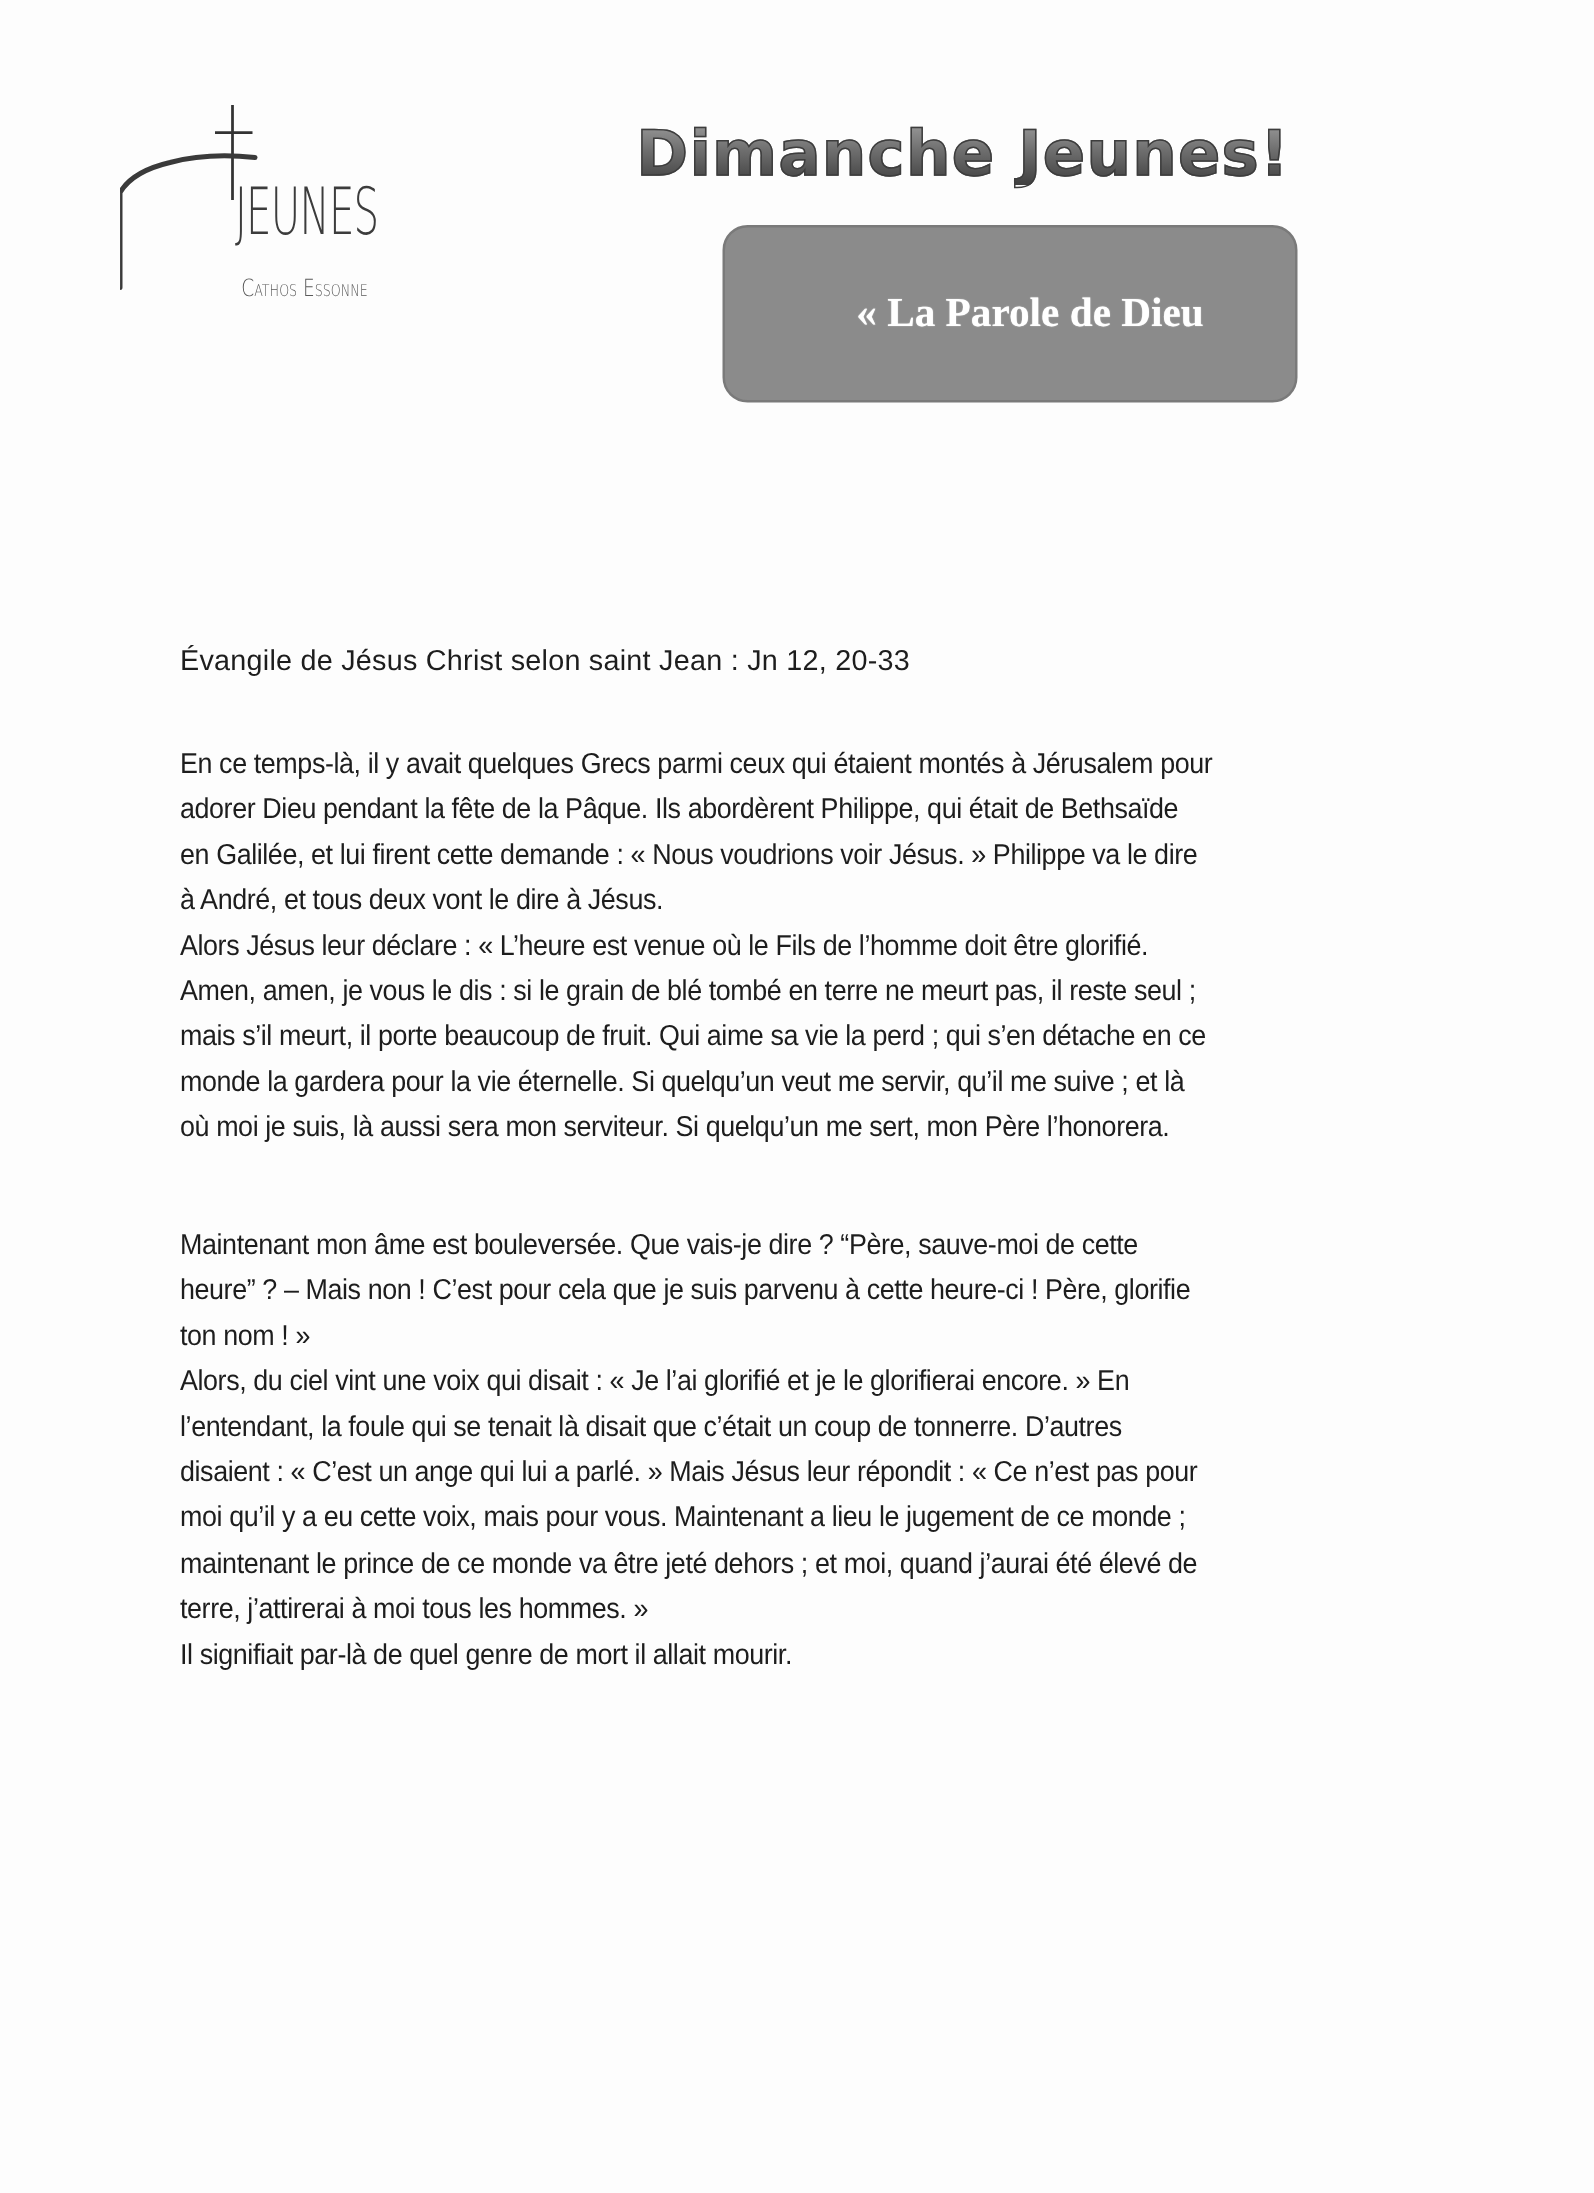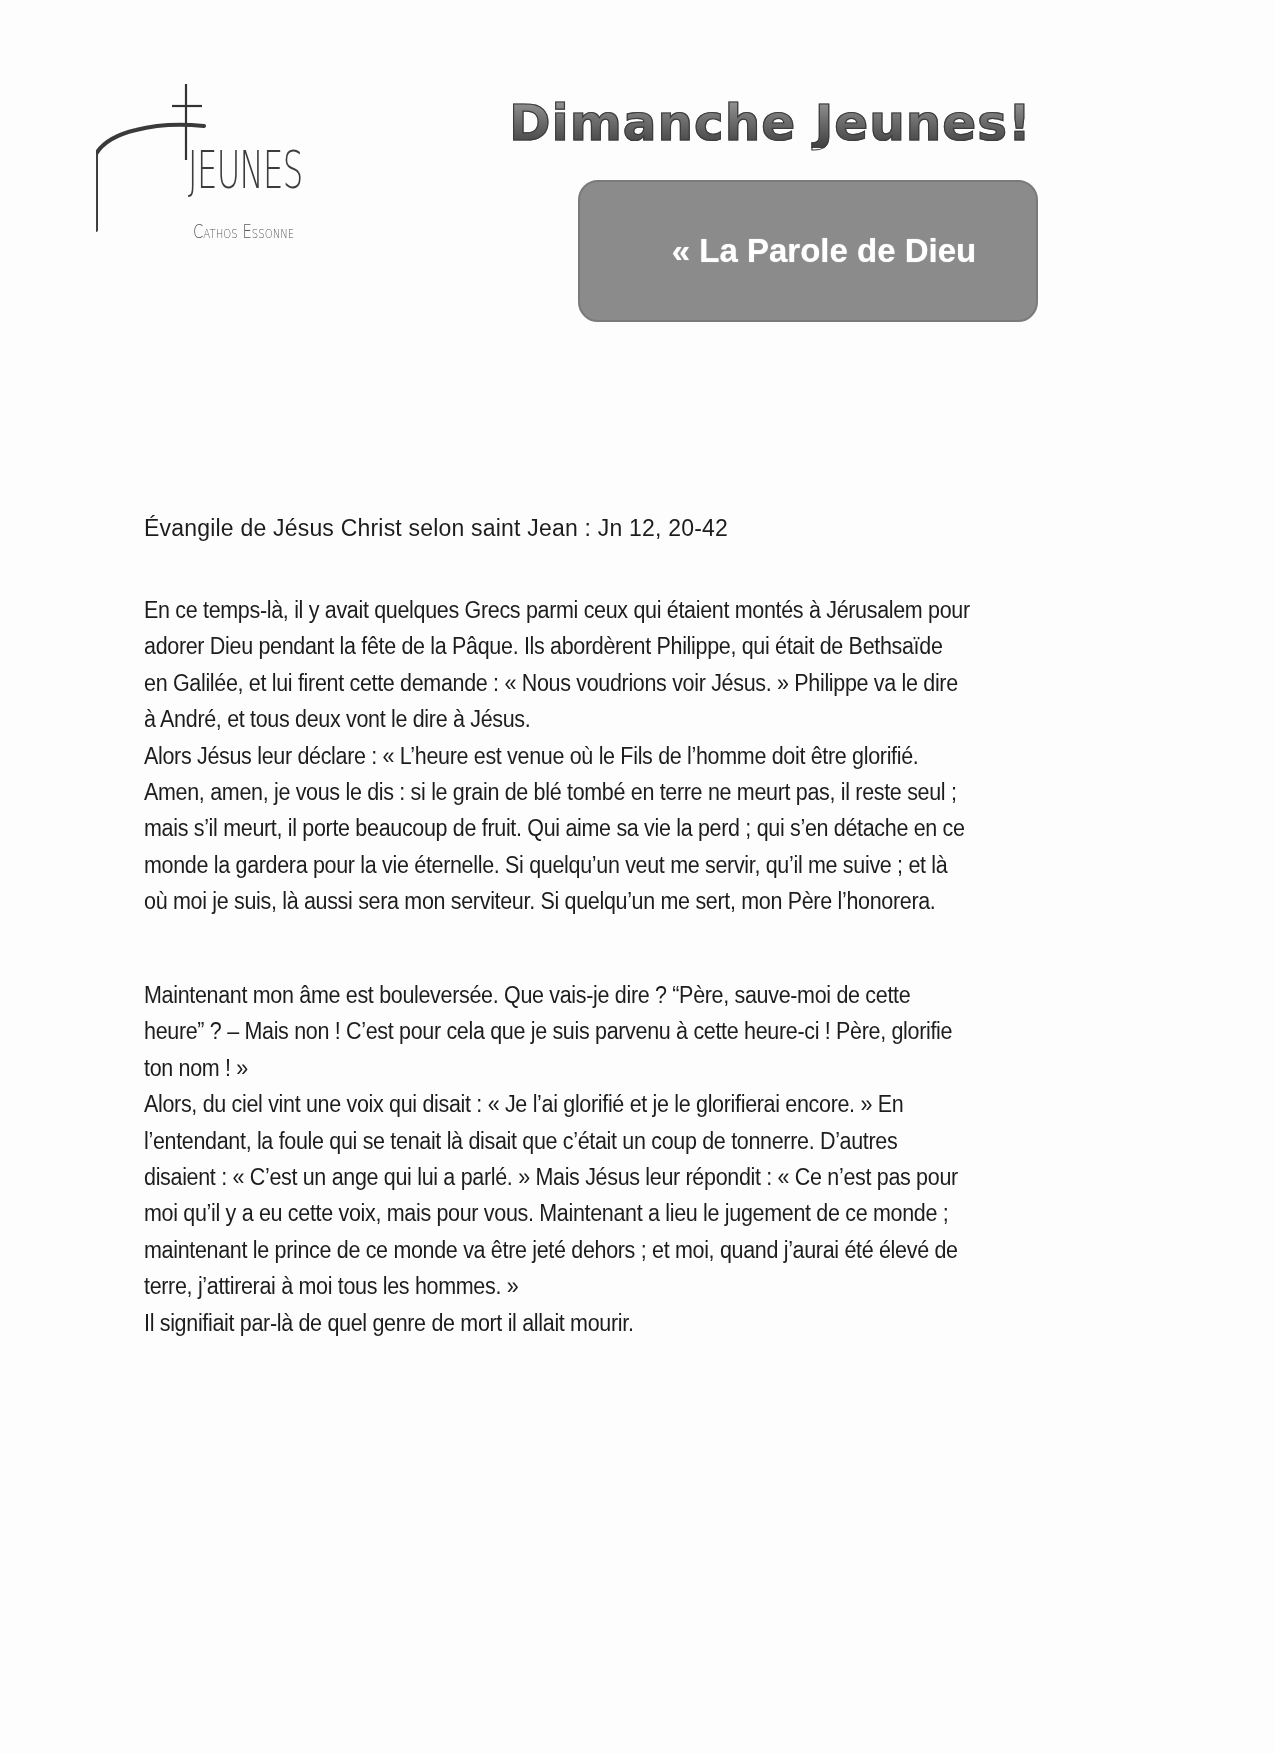--- a/index.html
+++ b/index.html
@@ -77,21 +77,21 @@
       background: #8b8b8b;
       border: 2px solid #7a7a7a;
       border-radius: 20px;
       box-sizing: border-box;
       display: flex;
       flex-direction: column;
       align-items: center;
       justify-content: center;
     }
     .subtitle-line {
-      font-family: Liberation Sans, sans-serif;
+      font-family: Liberation Serif, serif;
       font-weight: bold;
       font-size: 33px;
       color: #ffffff;
       line-height: 52px;
       white-space: nowrap;
       text-shadow: 0 0 1px #dddddd;
       margin-left: 32px;
     }
     
     .doc {
@@ -146,21 +146,21 @@
   <div class="logo-sub">Cathos Essonne</div>
 </div>
 
 <div class="main-title">Dimanche Jeunes!</div>
 
 <div class="subtitle-box">
   <div class="subtitle-line">« La Parole de Dieu</div>
 </div>
 
 <div class="doc">
-  <div class="gospel-ref">Évangile de Jésus Christ selon saint Jean : Jn 12, 20-42</div>
+  <div class="gospel-ref">Évangile de Jésus Christ selon saint Jean : Jn 12, 20-33</div>
 
   <div class="para para-1">
     <span class="line">En ce temps-là, il y avait quelques Grecs parmi ceux qui étaient montés à Jérusalem pour</span>
     <span class="line">adorer Dieu pendant la fête de la Pâque. Ils abordèrent Philippe, qui était de Bethsaïde</span>
     <span class="line">en Galilée, et lui firent cette demande : « Nous voudrions voir Jésus. » Philippe va le dire</span>
     <span class="line">à André, et tous deux vont le dire à Jésus.</span>
     <span class="line">Alors Jésus leur déclare : « L’heure est venue où le Fils de l’homme doit être glorifié.</span>
     <span class="line">Amen, amen, je vous le dis : si le grain de blé tombé en terre ne meurt pas, il reste seul ;</span>
     <span class="line">mais s’il meurt, il porte beaucoup de fruit. Qui aime sa vie la perd ; qui s’en détache en ce</span>
     <span class="line">monde la gardera pour la vie éternelle. Si quelqu’un veut me servir, qu’il me suive ; et là</span>

